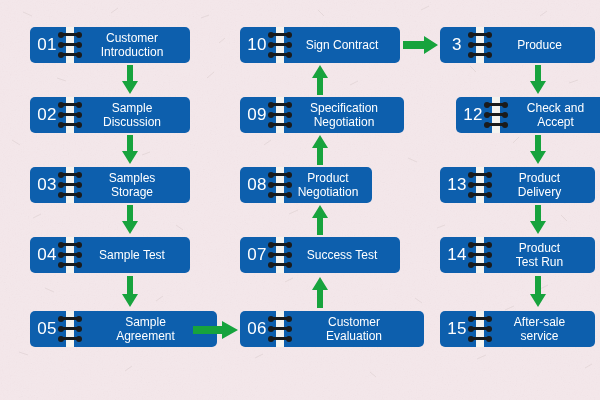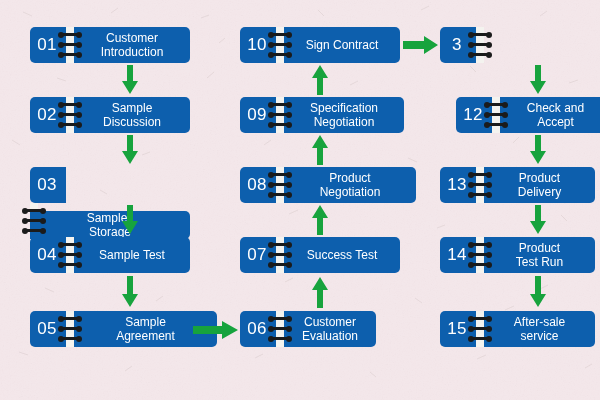--- a/index.html
+++ b/index.html
@@ -184,21 +184,21 @@
     <div class="step-num">02</div>
     <div class="step-binder">
       <span class="ring r1"></span>
         <span class="ring r2"></span>
         <span class="ring r3"></span>
     </div>
     <div class="step-label">Sample
 Discussion</div>
   </div>
 
-  <div class="step" style="left:30px; top:167px; width:160px;flex-direction:column;">
+  <div class="step" style="left:30px; top:167px; width:160px;">
     <div class="step-num">03</div>
     <div class="step-binder">
       <span class="ring r1"></span>
         <span class="ring r2"></span>
         <span class="ring r3"></span>
     </div>
     <div class="step-label">Samples
 Storage</div>
   </div>
 
@@ -237,59 +237,60 @@
     <div class="step-num">09</div>
     <div class="step-binder">
       <span class="ring r1"></span>
         <span class="ring r2"></span>
         <span class="ring r3"></span>
     </div>
     <div class="step-label">Specification
 Negotiation</div>
   </div>
 
-  <div class="step" style="left:240px; top:167px; width:176px;">
+  <div class="step" style="left:240px; top:167px; width:132px;">
     <div class="step-num">08</div>
     <div class="step-binder">
       <span class="ring r1"></span>
         <span class="ring r2"></span>
         <span class="ring r3"></span>
     </div>
     <div class="step-label">Product
 Negotiation</div>
   </div>
 
   <div class="step" style="left:240px; top:237px; width:160px;">
     <div class="step-num">07</div>
     <div class="step-binder">
       <span class="ring r1"></span>
         <span class="ring r2"></span>
         <span class="ring r3"></span>
     </div>
     <div class="step-label">Success Test</div>
   </div>
 
-  <div class="step" style="left:240px; top:311px; width:136px;">
+  <div class="step" style="left:240px; top:311px; width:184px;">
     <div class="step-num">06</div>
     <div class="step-binder">
       <span class="ring r1"></span>
         <span class="ring r2"></span>
         <span class="ring r3"></span>
     </div>
     <div class="step-label">Customer
 Evaluation</div>
   </div>
 
   <div class="step" style="left:440px; top:27px; width:155px;">
     <div class="step-num">3</div>
     <div class="step-binder">
       <span class="ring r1"></span>
         <span class="ring r2"></span>
         <span class="ring r3"></span>
     </div>
+    <div class="step-label">Produce</div>
   </div>
 
   <div class="step" style="left:456px; top:97px; width:155px;">
     <div class="step-num">12</div>
     <div class="step-binder">
       <span class="ring r1"></span>
         <span class="ring r2"></span>
         <span class="ring r3"></span>
     </div>
     <div class="step-label">Check and

